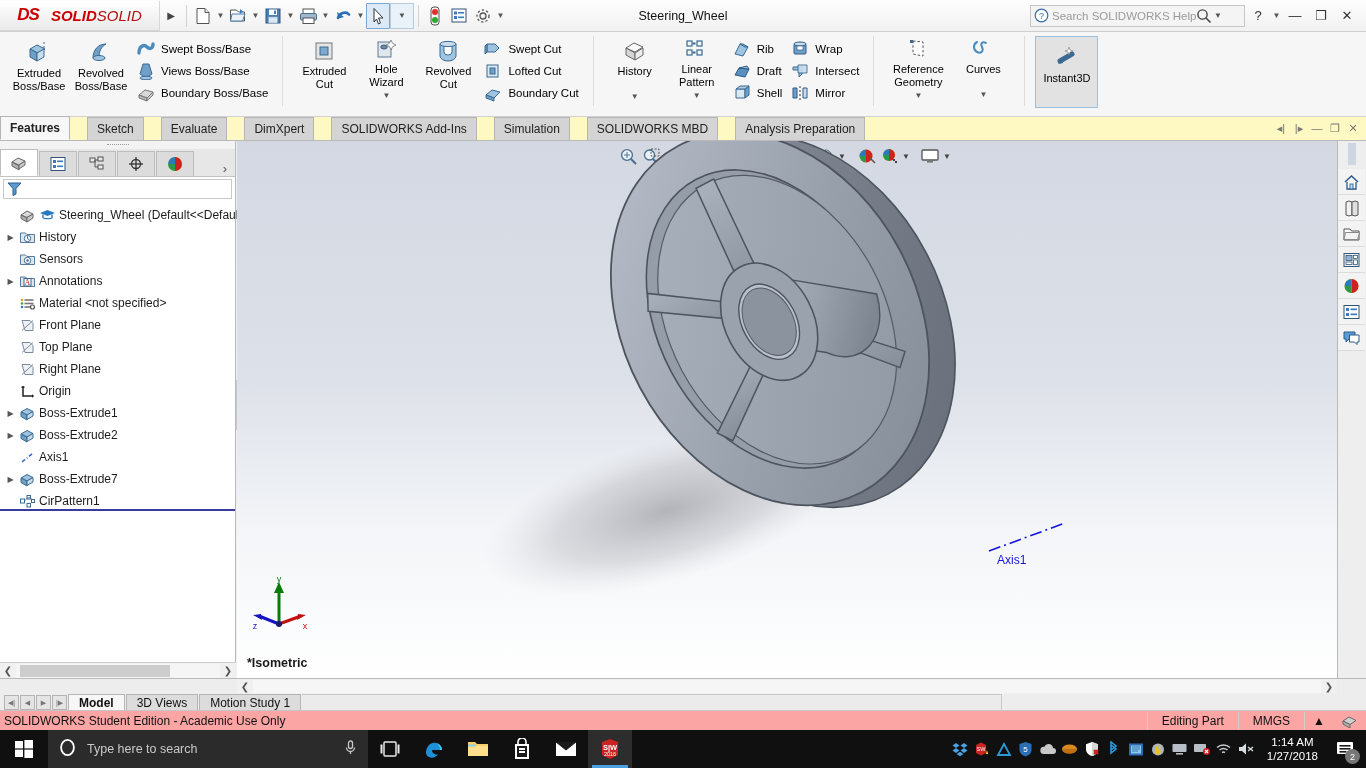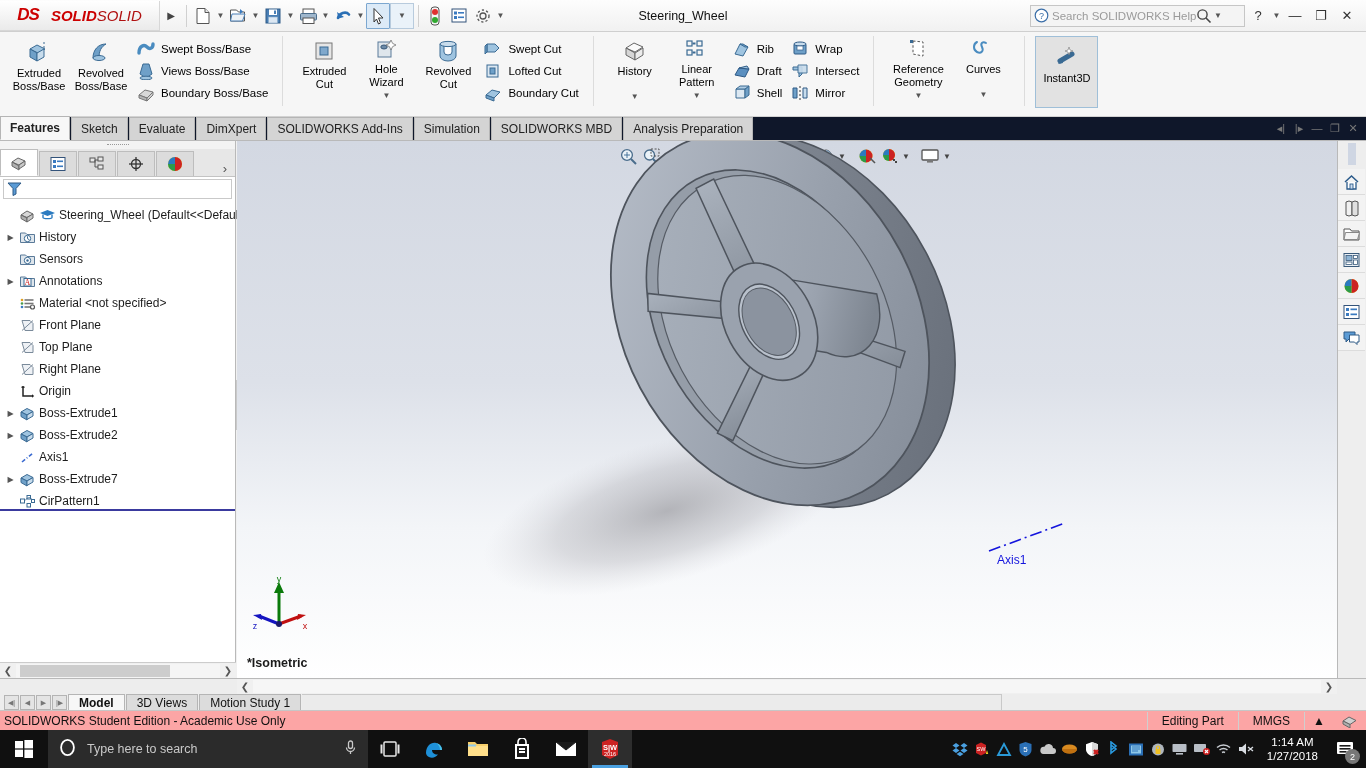--- a/index.html
+++ b/index.html
@@ -58,22 +58,23 @@
   .big-btn.active { background:#e2e2e2; border:1px solid #9fbfd8; }
   .small-col { display:flex; flex-direction:column; padding-top:4px; }
   .small-btn { display:flex; align-items:center; height:22px; padding:0 4px; font-size:11.5px; cursor:default;}
   .small-btn .ico { margin-right:5px; display:flex; }
   .dropcaret { font-size:8px; color:#555; text-align:center; margin-top:2px;}
   .b-wide { width:68px; }
 
   
   .tabbar {
     position:absolute; top:117px; left:0; width:1366px; height:24px;
-    background:#0f172a; display:flex; align-items:flex-end;
+    background:#fef9c3; display:flex; align-items:flex-end;
     border-bottom:1px solid #b9b9b9;
+    gap:16px;
   }
   .ctab {
     height:23px; padding:0 9px; display:flex; align-items:center;
     background:#d4d4d4; border:1px solid #b5b5b5; border-bottom:none;
     margin-right:1px; font-size:12px; color:#222; cursor:default;
   }
   .ctab.sel { background:#f7f7f7; font-weight:bold; border-bottom:1px solid #f7f7f7; height:24px;}
   .tabbar-right { margin-left:auto; display:flex; align-items:center; height:24px; padding-right:4px;}
   .tabbar-right .wc2 { width:18px; height:20px; display:flex; align-items:center; justify-content:center; color:#777; font-size:11px;}
 

